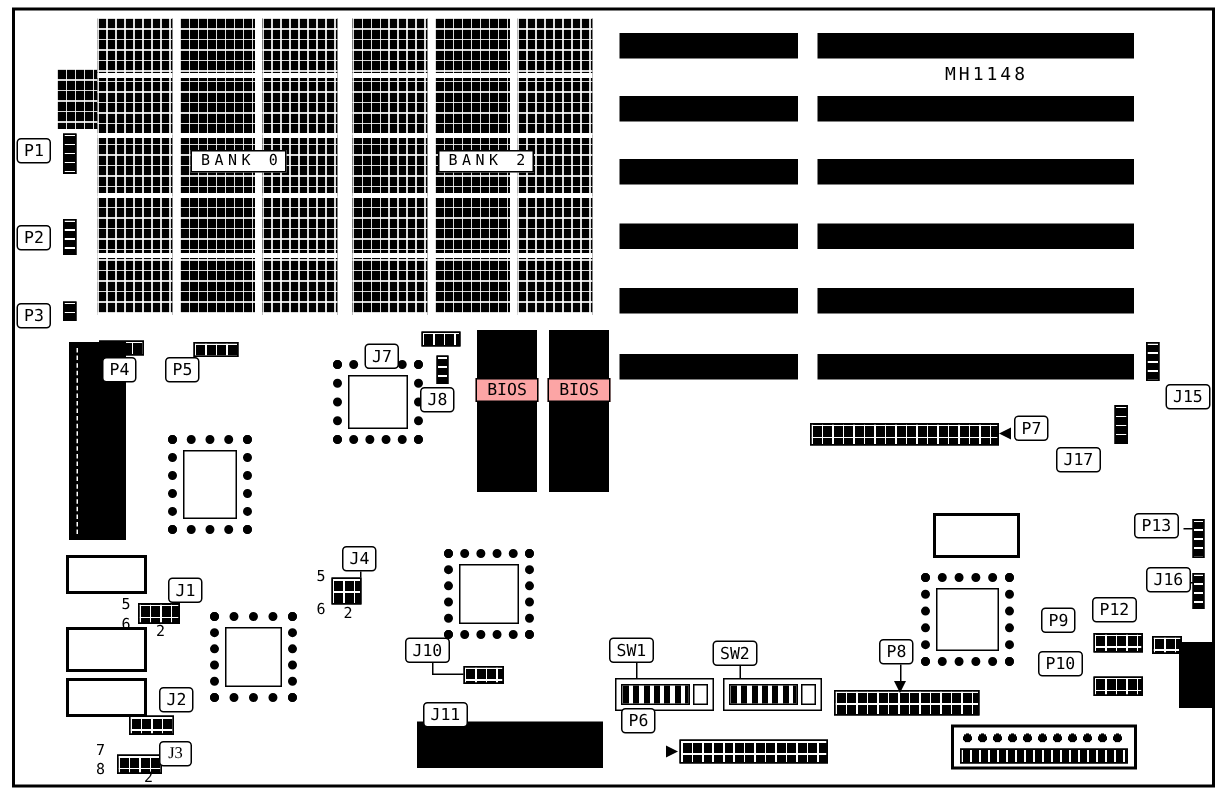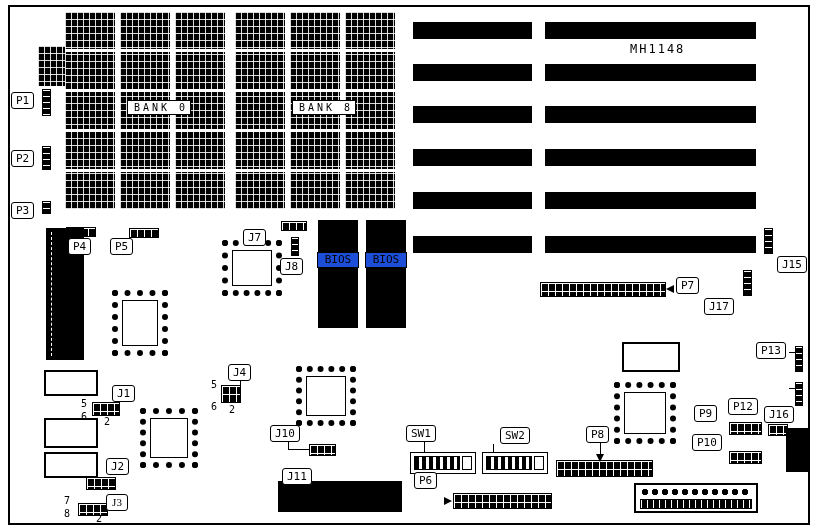--- a/index.html
+++ b/index.html
@@ -53,21 +53,21 @@
   .qfp { position: absolute; border: 6px dotted #000; background: #fff; }
   .qfp-inner { position: absolute; left: 4px; top: 4px; right: 4px; bottom: 4px; border: 1px solid #000; }
 
   .rect-chip { position: absolute; border: 2px solid #000; background: #fff; }
   .black-rect { position: absolute; background: #000; }
 
   .dashed-bar { position: absolute; background: #000; }
   .dashed-bar-line { position: absolute; left: 5px; top: 4px; bottom: 4px; width: 0; border-left: 1px dashed #fff; }
 
   .bios-label {
-    position: absolute; background: #1d4ed8; border: 1px solid #000; font-size: 11px;
+    position: absolute; background: #fca5a5; border: 1px solid #000; font-size: 11px;
     line-height: 14px; text-align: center; z-index: 5; color:#000;
   }
 
   .pin-num { position: absolute; font-size: 10px; color: #000; z-index: 6; }
 
   .dip-switch { position: absolute; background: #fff; border: 1px solid #000; }
   .dip-inner {
     position: absolute; left: 3px; top: 3px; bottom: 3px; width: 46px; border: 1px solid #000;
     background: repeating-linear-gradient(90deg, #000 0 4px, #fff 4px 7px);
   }
@@ -101,21 +101,21 @@
   <div class="white-notch" style="left:72px; top:66px; width:28px; height:20px;"></div>
 
   <div class="mem-col" style="left:65px;"></div>
   <div class="mem-col" style="left:120px;"></div>
   <div class="mem-col" style="left:175px;"></div>
   <div class="mem-col" style="left:235px;"></div>
   <div class="mem-col" style="left:290px;"></div>
   <div class="mem-col" style="left:345px;"></div>
 
   <div class="bank-label" style="left:127px; top:100px;">BANK 0</div>
-  <div class="bank-label" style="left:292px; top:100px;">BANK 8</div>
+  <div class="bank-label" style="left:292px; top:100px;">BANK 2</div>
 
   <div class="slot" style="left:413px; top:22px;  width:119px;"></div>
   <div class="slot" style="left:413px; top:64px;  width:119px;"></div>
   <div class="slot" style="left:413px; top:106px; width:119px;"></div>
   <div class="slot" style="left:413px; top:149px; width:119px;"></div>
   <div class="slot" style="left:413px; top:192px; width:119px;"></div>
   <div class="slot" style="left:413px; top:236px; width:119px;"></div>
   <div class="slot" style="left:545px; top:22px;  width:211px;"></div>
   <div class="slot" style="left:545px; top:64px;  width:211px;"></div>
   <div class="slot" style="left:545px; top:106px; width:211px;"></div>
@@ -181,42 +181,42 @@
   <div class="vstrip" style="left:764px; top:228px; width:9px; height:26px;"></div>
   <div class="callout" style="left:777px; top:256px;">J15</div>
   <div class="vstrip" style="left:743px; top:270px; width:9px; height:26px;"></div>
   <div class="callout" style="left:704px; top:298px;">J17</div>
 
   <div class="leader" style="left:789px; top:352px; width:7px; height:1px;"></div>
   <div class="vstrip" style="left:795px; top:346px; width:8px; height:26px;"></div>
   <div class="callout" style="left:756px; top:342px;">P13</div>
   <div class="leader" style="left:789px; top:388px; width:7px; height:1px;"></div>
   <div class="vstrip" style="left:795px; top:382px; width:8px; height:24px;"></div>
-  <div class="callout" style="left:764px; top:378px;margin-top:28px;">J16</div>
+  <div class="callout" style="left:764px; top:378px;">J16</div>
 
   <div class="pin-header" style="left:768px; top:424px; width:20px; height:12px;"></div>
   <div class="callout" style="left:728px; top:398px;">P12</div>
   <div class="pin-header" style="left:729px; top:422px; width:33px; height:13px;"></div>
   <div class="callout" style="left:694px; top:405px;">P9</div>
   <div class="pin-header" style="left:729px; top:451px; width:33px; height:13px;"></div>
   <div class="callout" style="left:692px; top:434px;">P10</div>
   <div class="black-rect" style="left:786px; top:428px; width:22px; height:44px;"></div>
 
   <div class="callout" style="left:586px; top:426px;">P8</div>
   <div class="leader" style="left:600px; top:443px; width:1px; height:13px;"></div>
   <div class="arrow-down" style="left:596px; top:454px;"></div>
   <div class="pin-header" style="left:556px; top:460px; width:97px; height:17px;"></div>
 
   <div class="callout" style="left:406px; top:425px;">SW1</div>
   <div class="leader" style="left:424px; top:442px; width:1px; height:10px;"></div>
   <div class="dip-switch" style="left:410px; top:452px; width:66px; height:22px;">
     <div class="dip-inner"></div>
     <div class="dip-end"></div>
   </div>
-  <div class="callout" style="left:500px; top:427px;">SW2</div>
+  <div class="callout" style="left:475px; top:427px;">SW2</div>
   <div class="leader" style="left:493px; top:444px; width:1px; height:8px;"></div>
   <div class="dip-switch" style="left:482px; top:452px; width:66px; height:22px;">
     <div class="dip-inner"></div>
     <div class="dip-end"></div>
   </div>
 
   <div class="callout" style="left:414px; top:472px;">P6</div>
   <div class="arrow-right" style="left:444px; top:497px;"></div>
   <div class="pin-header" style="left:453px; top:493px; width:99px; height:16px;"></div>
 

